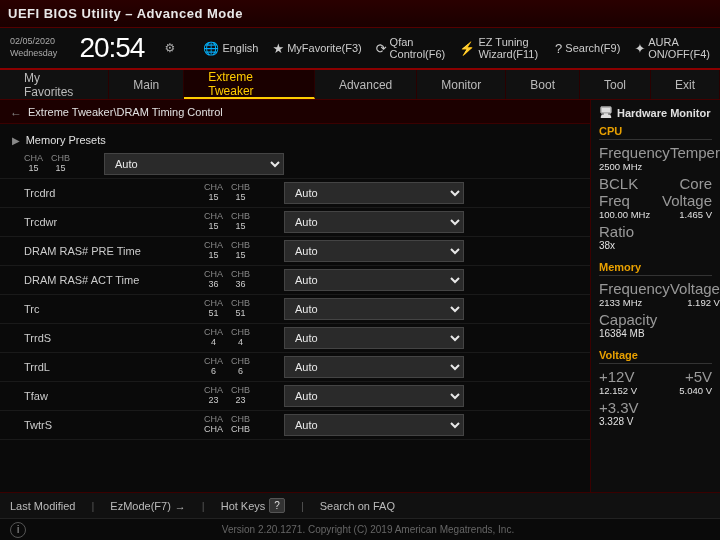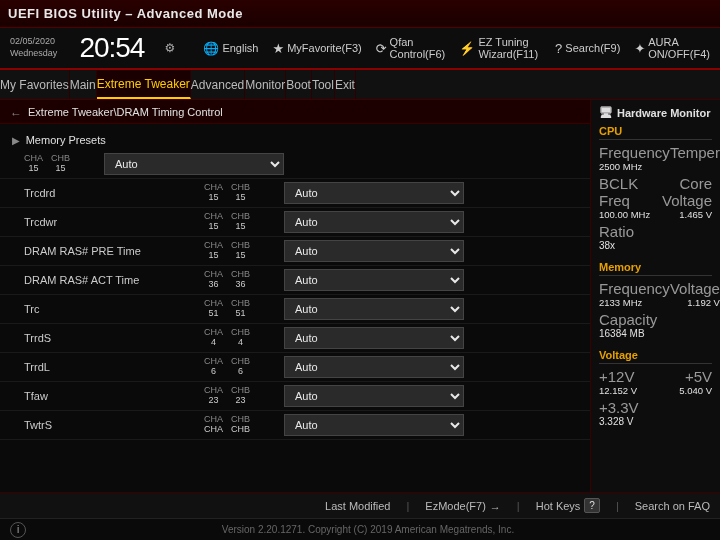--- a/index.html
+++ b/index.html
@@ -82,21 +82,21 @@
     
     .nav-tabs {
       background: #111;
       border-bottom: 1px solid #400;
       display: flex;
       align-items: stretch;
       height: 30px;
       padding: 0 0;
     }
     .nav-tab {
-      padding: 0 0;
+      padding: 0 24px;
       font-size: 12px;
       color: #bbb;
       cursor: pointer;
       display: flex;
       align-items: center;
       border-right: 1px solid #2a0000;
       transition: background 0.15s;
     }
     .nav-tab.active {
       color: #ffcc00;
@@ -236,21 +236,20 @@
     .hw-single { margin-bottom: 3px; }
     .hw-single .hw-val { font-size: 10px; }
 
     
     .footer-bar {
       background: #111;
       border-top: 1px solid #3a0000;
       height: 26px;
       display: flex;
       align-items: center;
-      justify-content: flex-end;
       padding: 12px 10px;
       gap: 16px;
       font-size: 11px;
       color: #bbb;
     }
     .footer-item {
       display: flex;
       align-items: center;
       gap: 4px;
       cursor: pointer;

